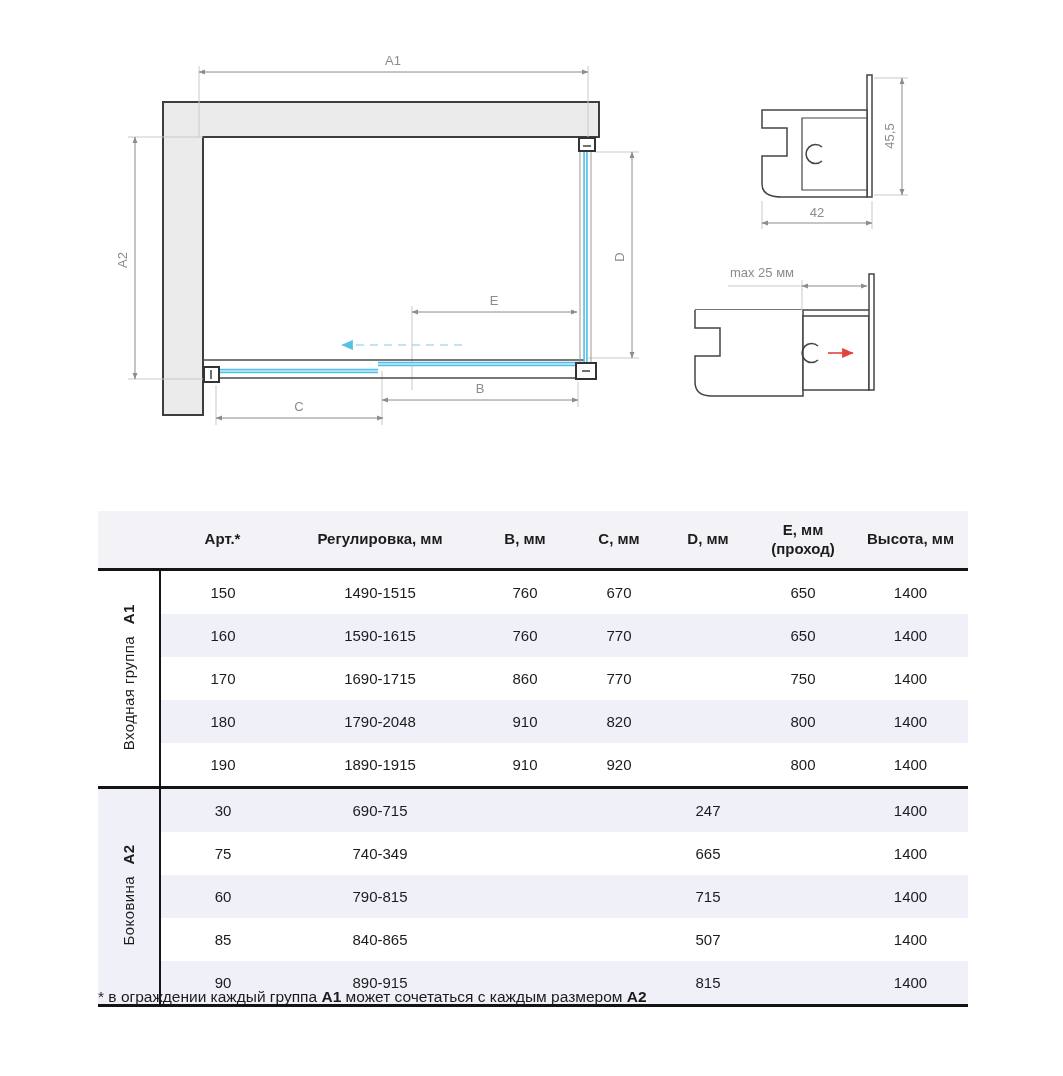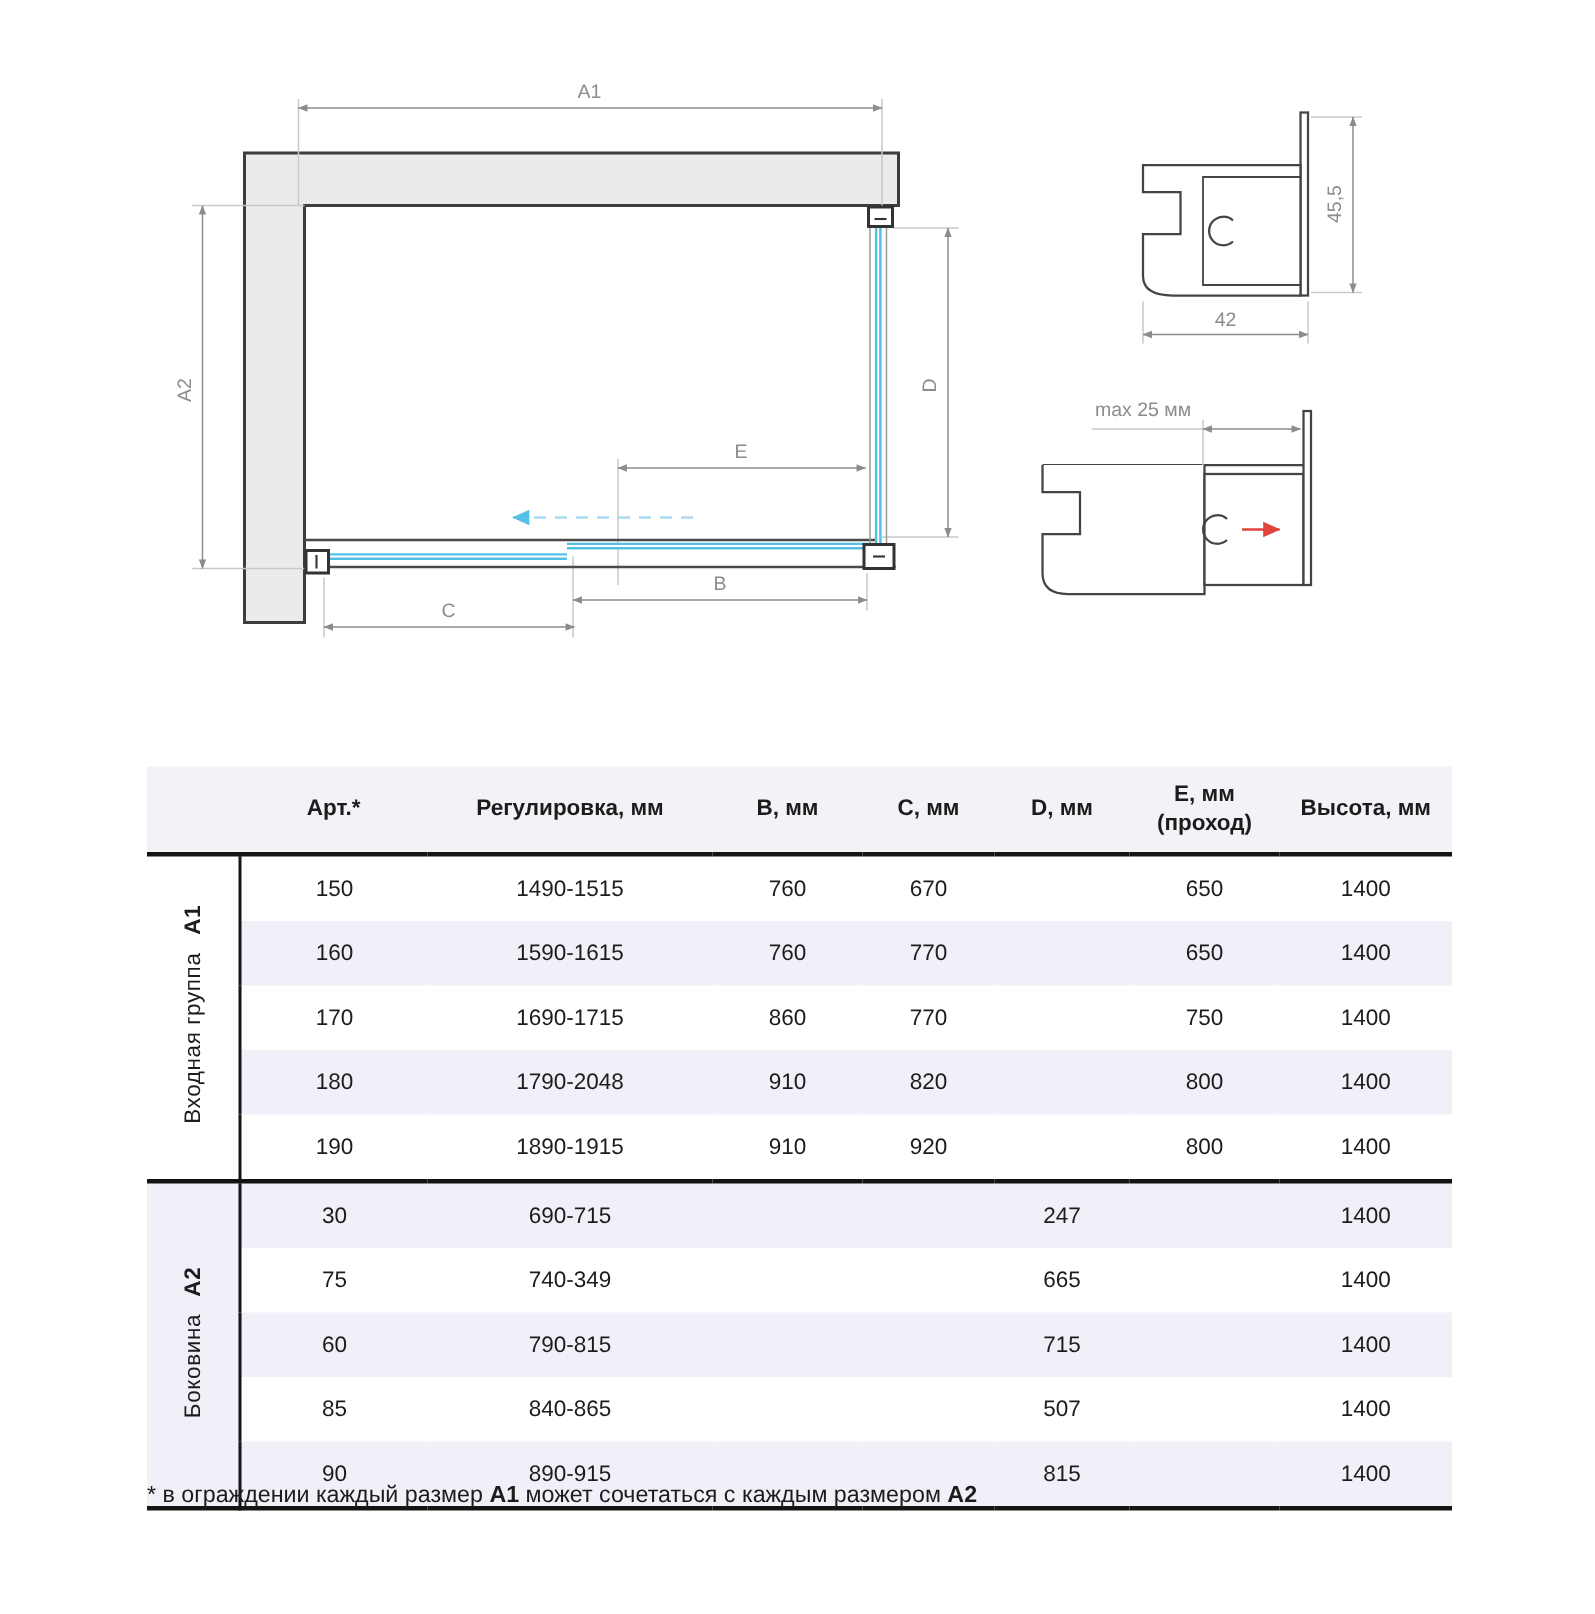--- a/index.html
+++ b/index.html
@@ -286,15 +286,15 @@
           <td></td>
           <td></td>
           <td>815</td>
           <td></td>
           <td>1400</td>
         </tr>
       </tbody>
     </table>
   </div>
 
-  <div class="footnote"><span>* в ограждении каждый размер </span><b>А1</b><span> может сочетаться с каждым размером </span><b>А2</b></div>
+  <div class="footnote"><span>* в ограждении каждый группа </span><b>А1</b><span> может сочетаться с каждым размером </span><b>А2</b></div>
 
 </div>
 
 </body></html>

